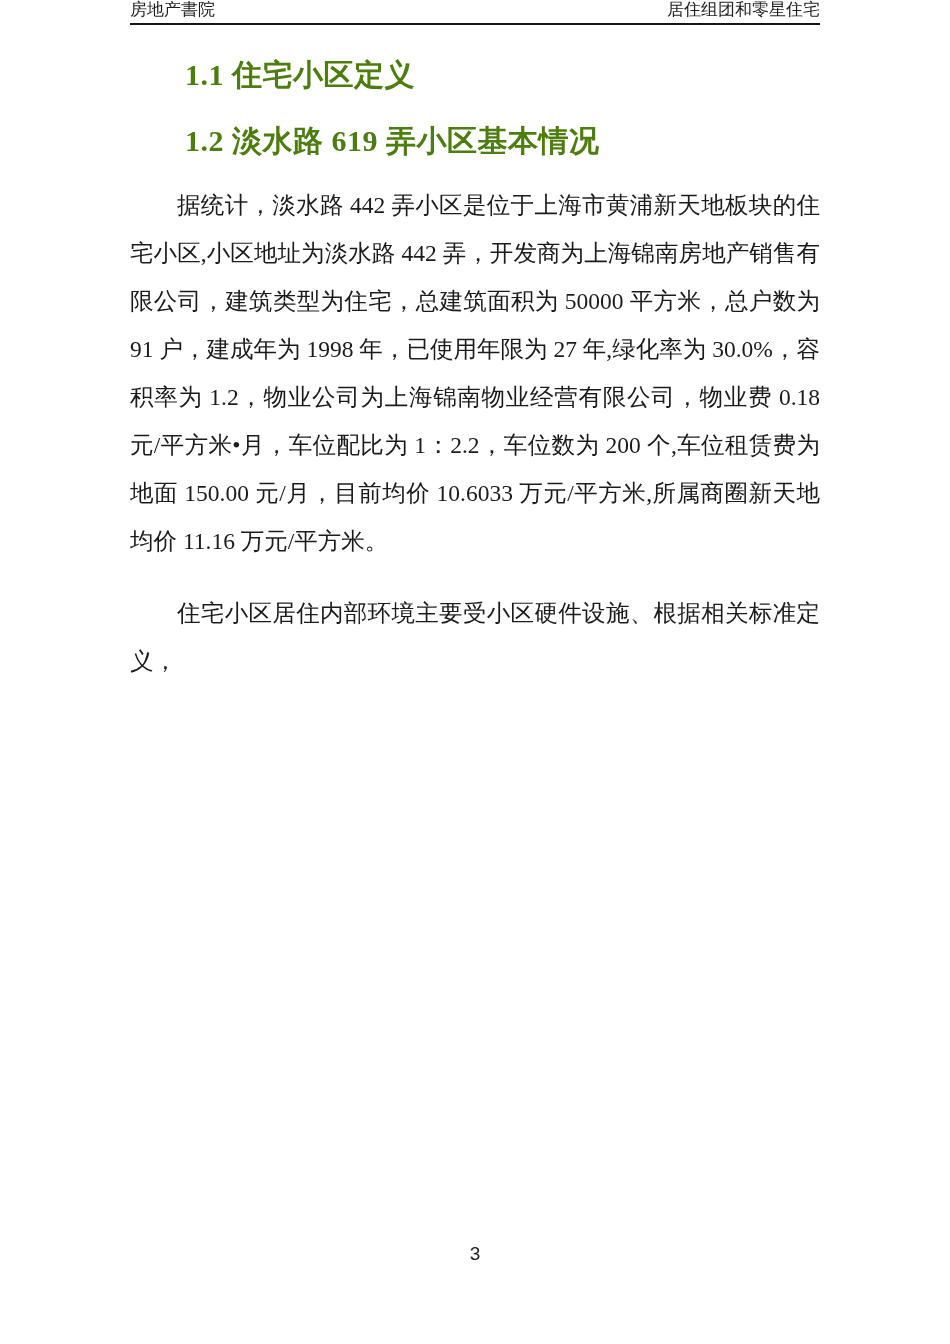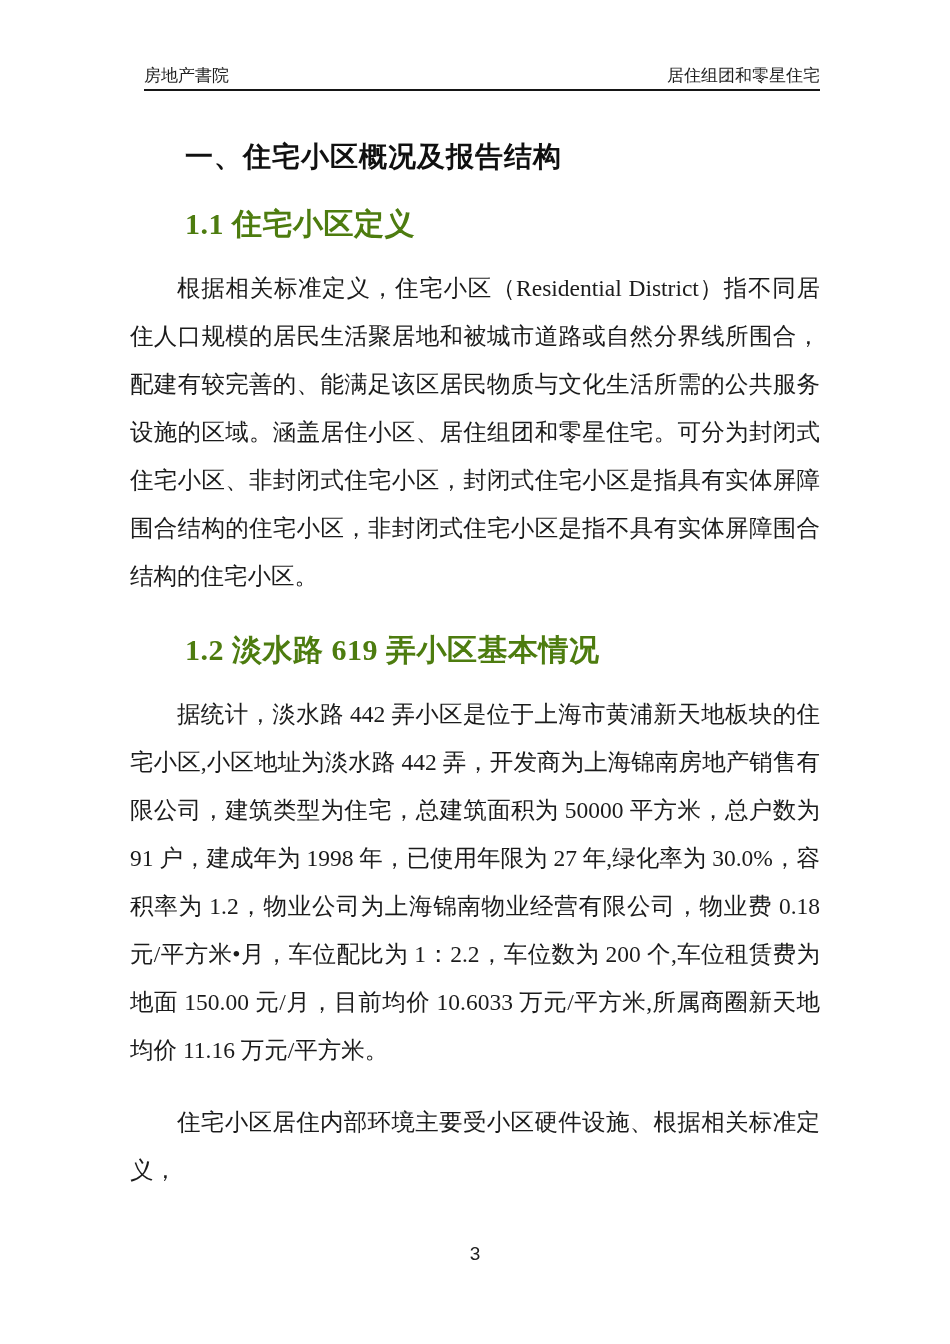--- a/index.html
+++ b/index.html
@@ -19,24 +19,22 @@
   .content {
     position: absolute;
     left: 130px;
     top: 0;
     width: 690px;
   }
   .doc-header {
     display: flex;
     justify-content: space-between;
     align-items: flex-end;
-    padding-top: 66px;
     padding-bottom: 3px;
     border-bottom: 2px solid #161616;
-    margin-left: 14px;
   }
   .doc-header span {
     font-family: "Liberation Sans", "DejaVu Sans", sans-serif;
     font-size: 17px;
     line-height: 20px;
     color: #1d1d1d;
   }
   .doc-title {
     margin: 49px 0 0 55px;
     font-size: 28px;
@@ -77,25 +75,23 @@
 <body>
 
 <div class="page">
   <div class="content">
 
     <div class="doc-header">
       <span>房地产書院</span>
       <span>居住组团和零星住宅</span>
     </div>
 
-    <h1 class="doc-title">一、住宅小区概况及报告结构</h1>
 
     <section>
       <h2 class="section-heading">1.1 住宅小区定义</h2>
-      <p class="para">根据相关标准定义，住宅小区（Residential District）指不同居住人口规模的居民生活聚居地和被城市道路或自然分界线所围合，配建有较完善的、能满足该区居民物质与文化生活所需的公共服务设施的区域。涵盖居住小区、居住组团和零星住宅。可分为封闭式住宅小区、非封闭式住宅小区，封闭式住宅小区是指具有实体屏障围合结构的住宅小区，非封闭式住宅小区是指不具有实体屏障围合结构的住宅小区。</p>
     </section>
 
     <section>
       <h2 class="section-heading">1.2 淡水路 619 弄小区基本情况</h2>
       <p class="para">据统计，淡水路 442 弄小区是位于上海市黄浦新天地板块的住宅小区,小区地址为淡水路 442 弄，开发商为上海锦南房地产销售有限公司，建筑类型为住宅，总建筑面积为 50000 平方米，总户数为 91 户，建成年为 1998 年，已使用年限为 27 年,绿化率为 30.0%，容积率为 1.2，物业公司为上海锦南物业经营有限公司，物业费 0.18 元/平方米•月，车位配比为 1：2.2，车位数为 200 个,车位租赁费为地面 150.00 元/月，目前均价 10.6033 万元/平方米,所属商圈新天地均价 11.16 万元/平方米。</p>
     </section>
 
     <section>
       <p class="para">住宅小区居住内部环境主要受小区硬件设施、根据相关标准定义，</p>
     </section>

